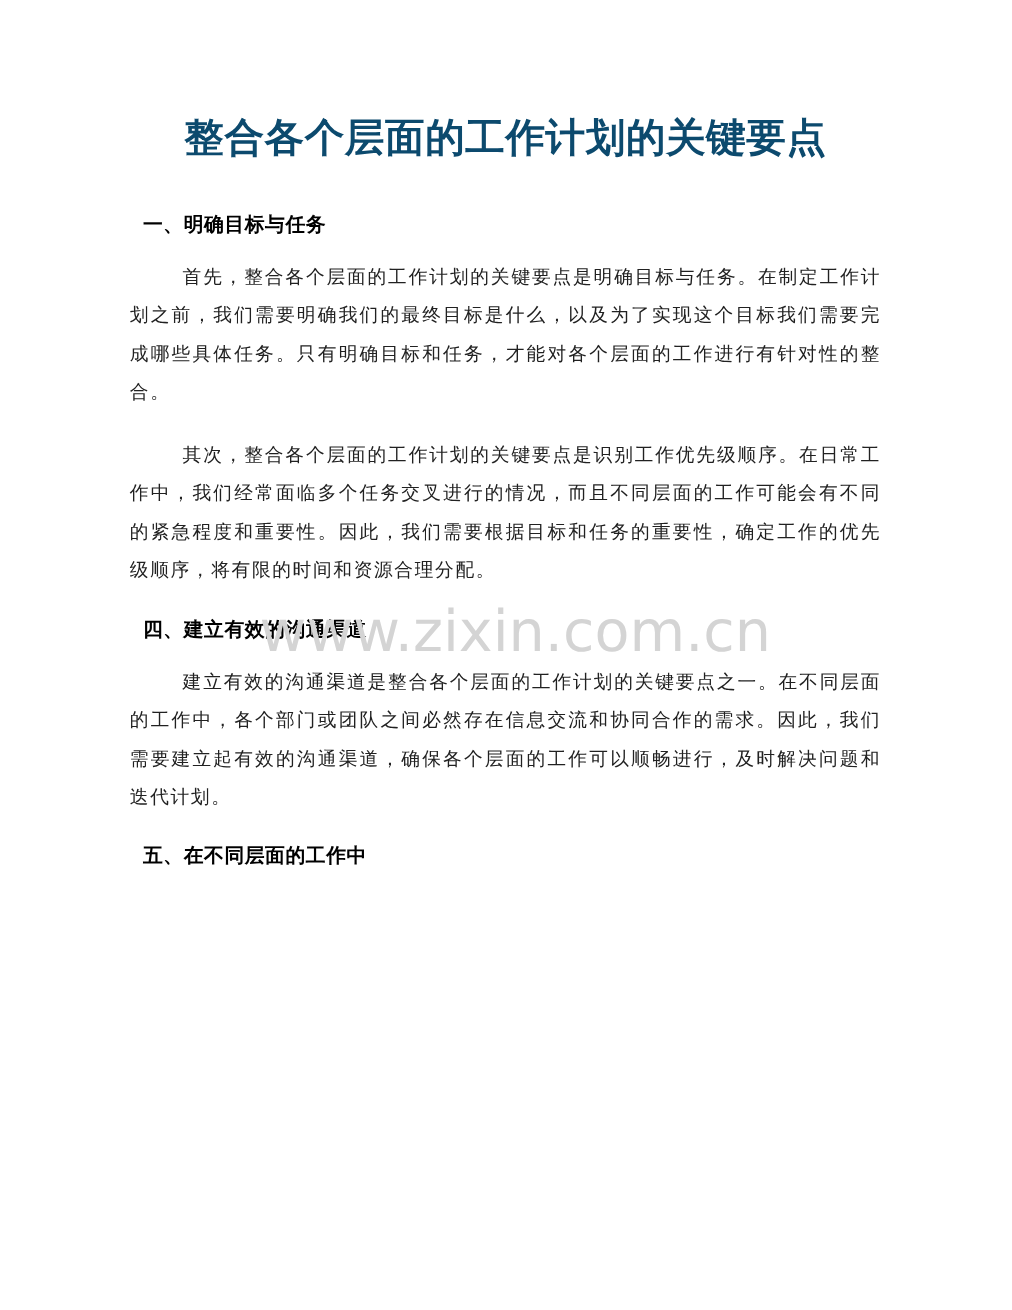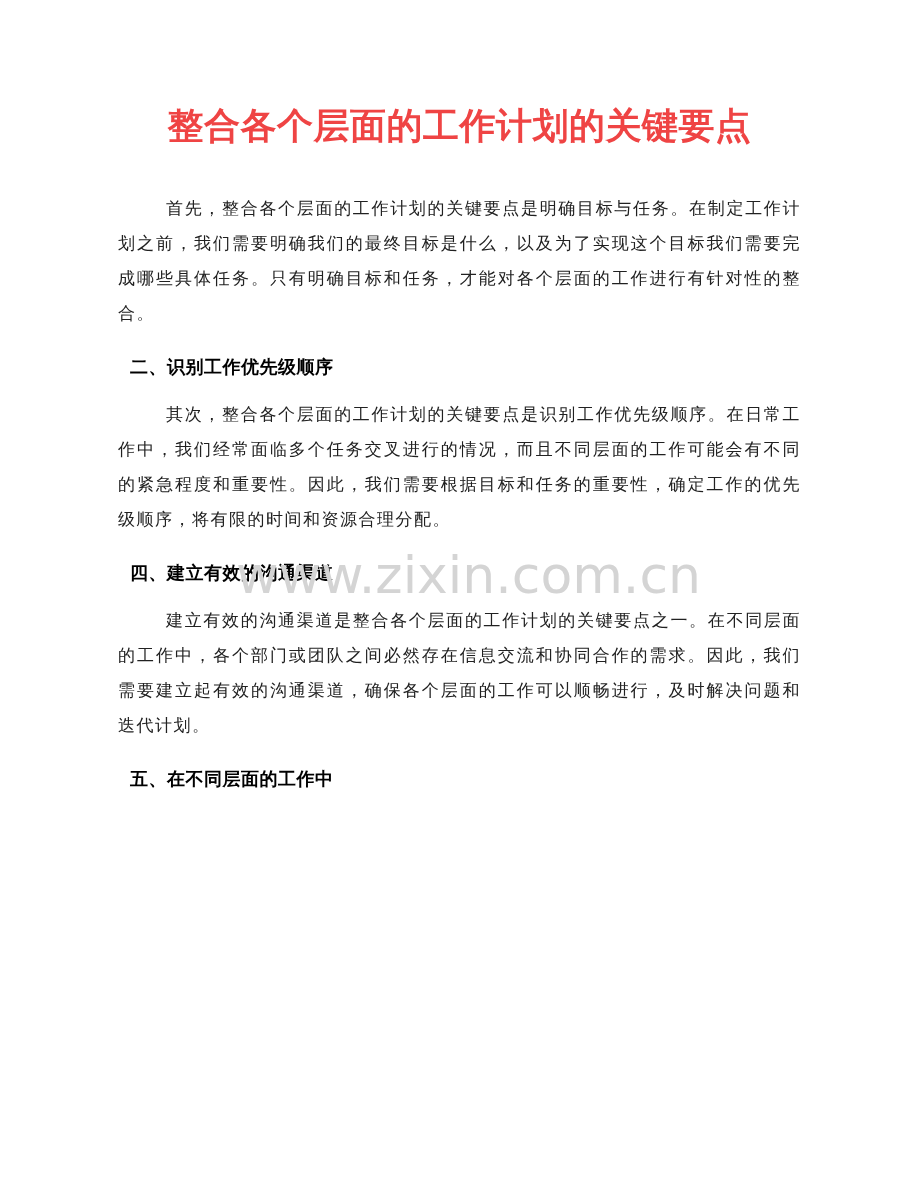--- a/index.html
+++ b/index.html
@@ -16,21 +16,21 @@
   }
   .content {
     padding: 103px 119px 0 118px;
   }
   .doc-title {
     margin: 0 0 42px 0;
     font-family: "DejaVu Sans", sans-serif;
     font-weight: 700;
     font-size: 36px;
     line-height: 46px;
-    color: #ef4444;
+    color: #0c4a6e;
     text-align: center;
     letter-spacing: 0.5px;
   }
   .sec-heading {
     margin: 0 0 16px 0;
     padding-left: 12px;
     font-family: "DejaVu Sans", sans-serif;
     font-weight: 700;
     font-size: 18px;
     line-height: 28px;
@@ -63,25 +63,25 @@
 </style>
 </head>
 <body>
 
 <div class="page">
   <div class="content">
 
     <h1 class="doc-title">整合各个层面的工作计划的关键要点</h1>
 
     <section>
+      <h2 class="sec-heading">一、明确目标与任务</h2>
       <p class="sec-para">首先，整合各个层面的工作计划的关键要点是明确目标与任务。在制定工作计划之前，我们需要明确我们的最终目标是什么，以及为了实现这个目标我们需要完成哪些具体任务。只有明确目标和任务，才能对各个层面的工作进行有针对性的整合。</p>
     </section>
 
     <section>
-      <h2 class="sec-heading">二、识别工作优先级顺序</h2>
       <p class="sec-para">其次，整合各个层面的工作计划的关键要点是识别工作优先级顺序。在日常工作中，我们经常面临多个任务交叉进行的情况，而且不同层面的工作可能会有不同的紧急程度和重要性。因此，我们需要根据目标和任务的重要性，确定工作的优先级顺序，将有限的时间和资源合理分配。</p>
     </section>
 
 
     <section>
       <h2 class="sec-heading">四、建立有效的沟通渠道</h2>
       <p class="sec-para">建立有效的沟通渠道是整合各个层面的工作计划的关键要点之一。在不同层面的工作中，各个部门或团队之间必然存在信息交流和协同合作的需求。因此，我们需要建立起有效的沟通渠道，确保各个层面的工作可以顺畅进行，及时解决问题和迭代计划。</p>
     </section>
 
     <section>

